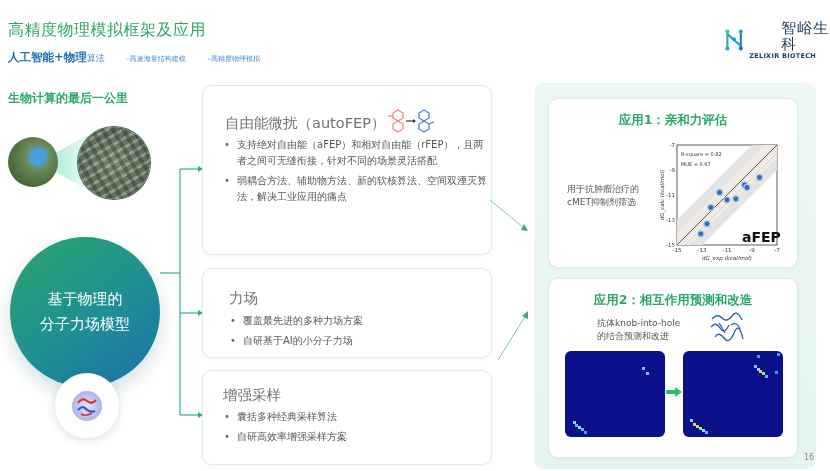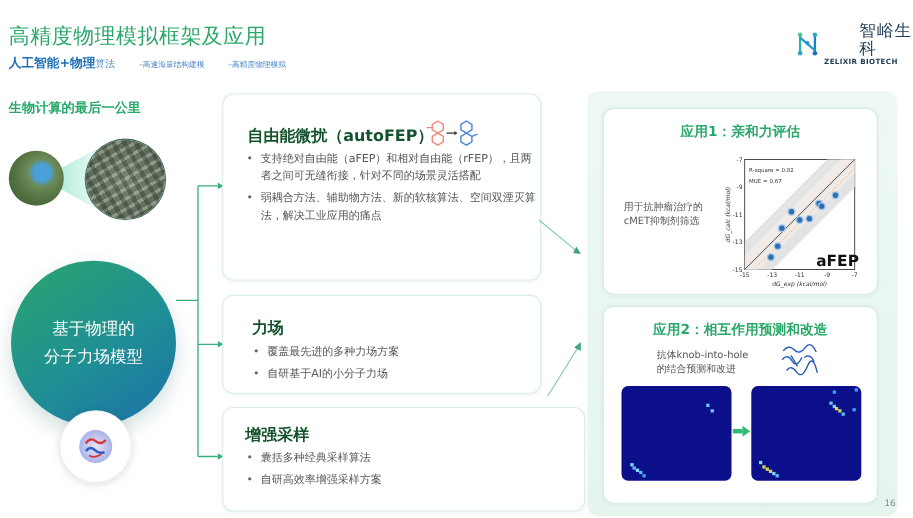--- a/index.html
+++ b/index.html
@@ -1,19 +1,19 @@
 <!DOCTYPE html>
 <html><head>
 <meta charset="utf-8">
 <style>
   * { box-sizing: border-box; margin: 0; padding: 0; }
   body { width: 830px; height: 471px; background: #ffffff; font-family: "DejaVu Sans", "Liberation Sans", sans-serif; position: relative; overflow: hidden; color: #444; }
   .abs { position: absolute; }
 
-  .title { left: 8px; top: 20px; font-size: 19px; color: #2aa86a; letter-spacing: 0.5px; }
+  .title { left: 8px; top: 20px; font-size: 16px; color: #2aa86a; letter-spacing: 0.5px; }
   .subtitle { left: 8px; top: 50px; font-size: 11.5px; white-space: nowrap; }
   .subtitle .strong { color: #1f6fb5; font-weight: bold; }
   .subtitle .light { color: #4a88c8; font-size: 9px; }
   .subtitle .tag { color: #4a88c8; font-size: 7px; margin-left: 18px; }
 
   .logo { left: 724px; top: 20px; display: flex; align-items: center; gap: 5px; }
   .logo-mark { width: 24px; height: 26px; }
   .logo-cn { font-size: 15px; color: #1d3b56; font-weight: normal; letter-spacing: 1px; line-height: 16px; margin-left: 32px; }
   .logo-en { font-size: 6.5px; color: #1d3b56; font-weight: bold; letter-spacing: 0.3px; }
 
@@ -37,22 +37,22 @@
     color: #fff; display: flex; flex-direction: column; align-items: center; justify-content: center; font-size: 15px; line-height: 25px; }
   .small-circle { left: 54px; top: 373px; width: 66px; height: 66px; border-radius: 50%; background: #fff;
     box-shadow: 0 2px 8px rgba(0,0,0,0.12); border: 1px solid #eef2f2; display: flex; align-items: center; justify-content: center; }
   .protein-ball { width: 30px; height: 30px; border-radius: 50%; background: radial-gradient(circle, #e9e4f8, #a9b4e8 70%, #8c9de0); position: relative; overflow: hidden; }
 
   .connector { left: 160px; top: 165px; }
 
   .card { background: #fff; border: 1.5px solid #dbeee5; border-radius: 10px; box-shadow: 0 1px 4px rgba(0,90,60,0.06); }
   .card1 { left: 202px; top: 85px; width: 290px; height: 170px; }
   .card2 { left: 202px; top: 268px; width: 290px; height: 90px; padding-left: 42px; }
-  .card3 { left: 202px; top: 370px; width: 330px; height: 95px; }
-  .card h2 { position: absolute; font-size: 14.5px; color: #14532d; font-weight: bold; }
+  .card3 { left: 202px; top: 370px; width: 290px; height: 95px; }
+  .card h2 { position: absolute; font-size: 14.5px; color: #737373; font-weight: normal; }
   .card ul { position: absolute; list-style: none; font-size: 10px; color: #555; }
   .card li { position: relative; padding-left: 14px; line-height: 16px; margin-bottom: 4px; }
   .card li::before { content: "•"; position: absolute; left: 1px; top: 0; color: #666; }
   .card1 h2 { left: 22px; top: 28px; }
   .card1 ul { left: 20px; top: 51px; width: 265px; }
   .card2 h2 { left: 26px; top: 20px; }
   .card2 ul { left: 26px; top: 44px; width: 250px; }
   .card3 h2 { left: 20px; top: 15px; }
   .card3 ul { left: 20px; top: 38px; width: 250px; }
   .molecule { left: 183px; top: 22px; }

